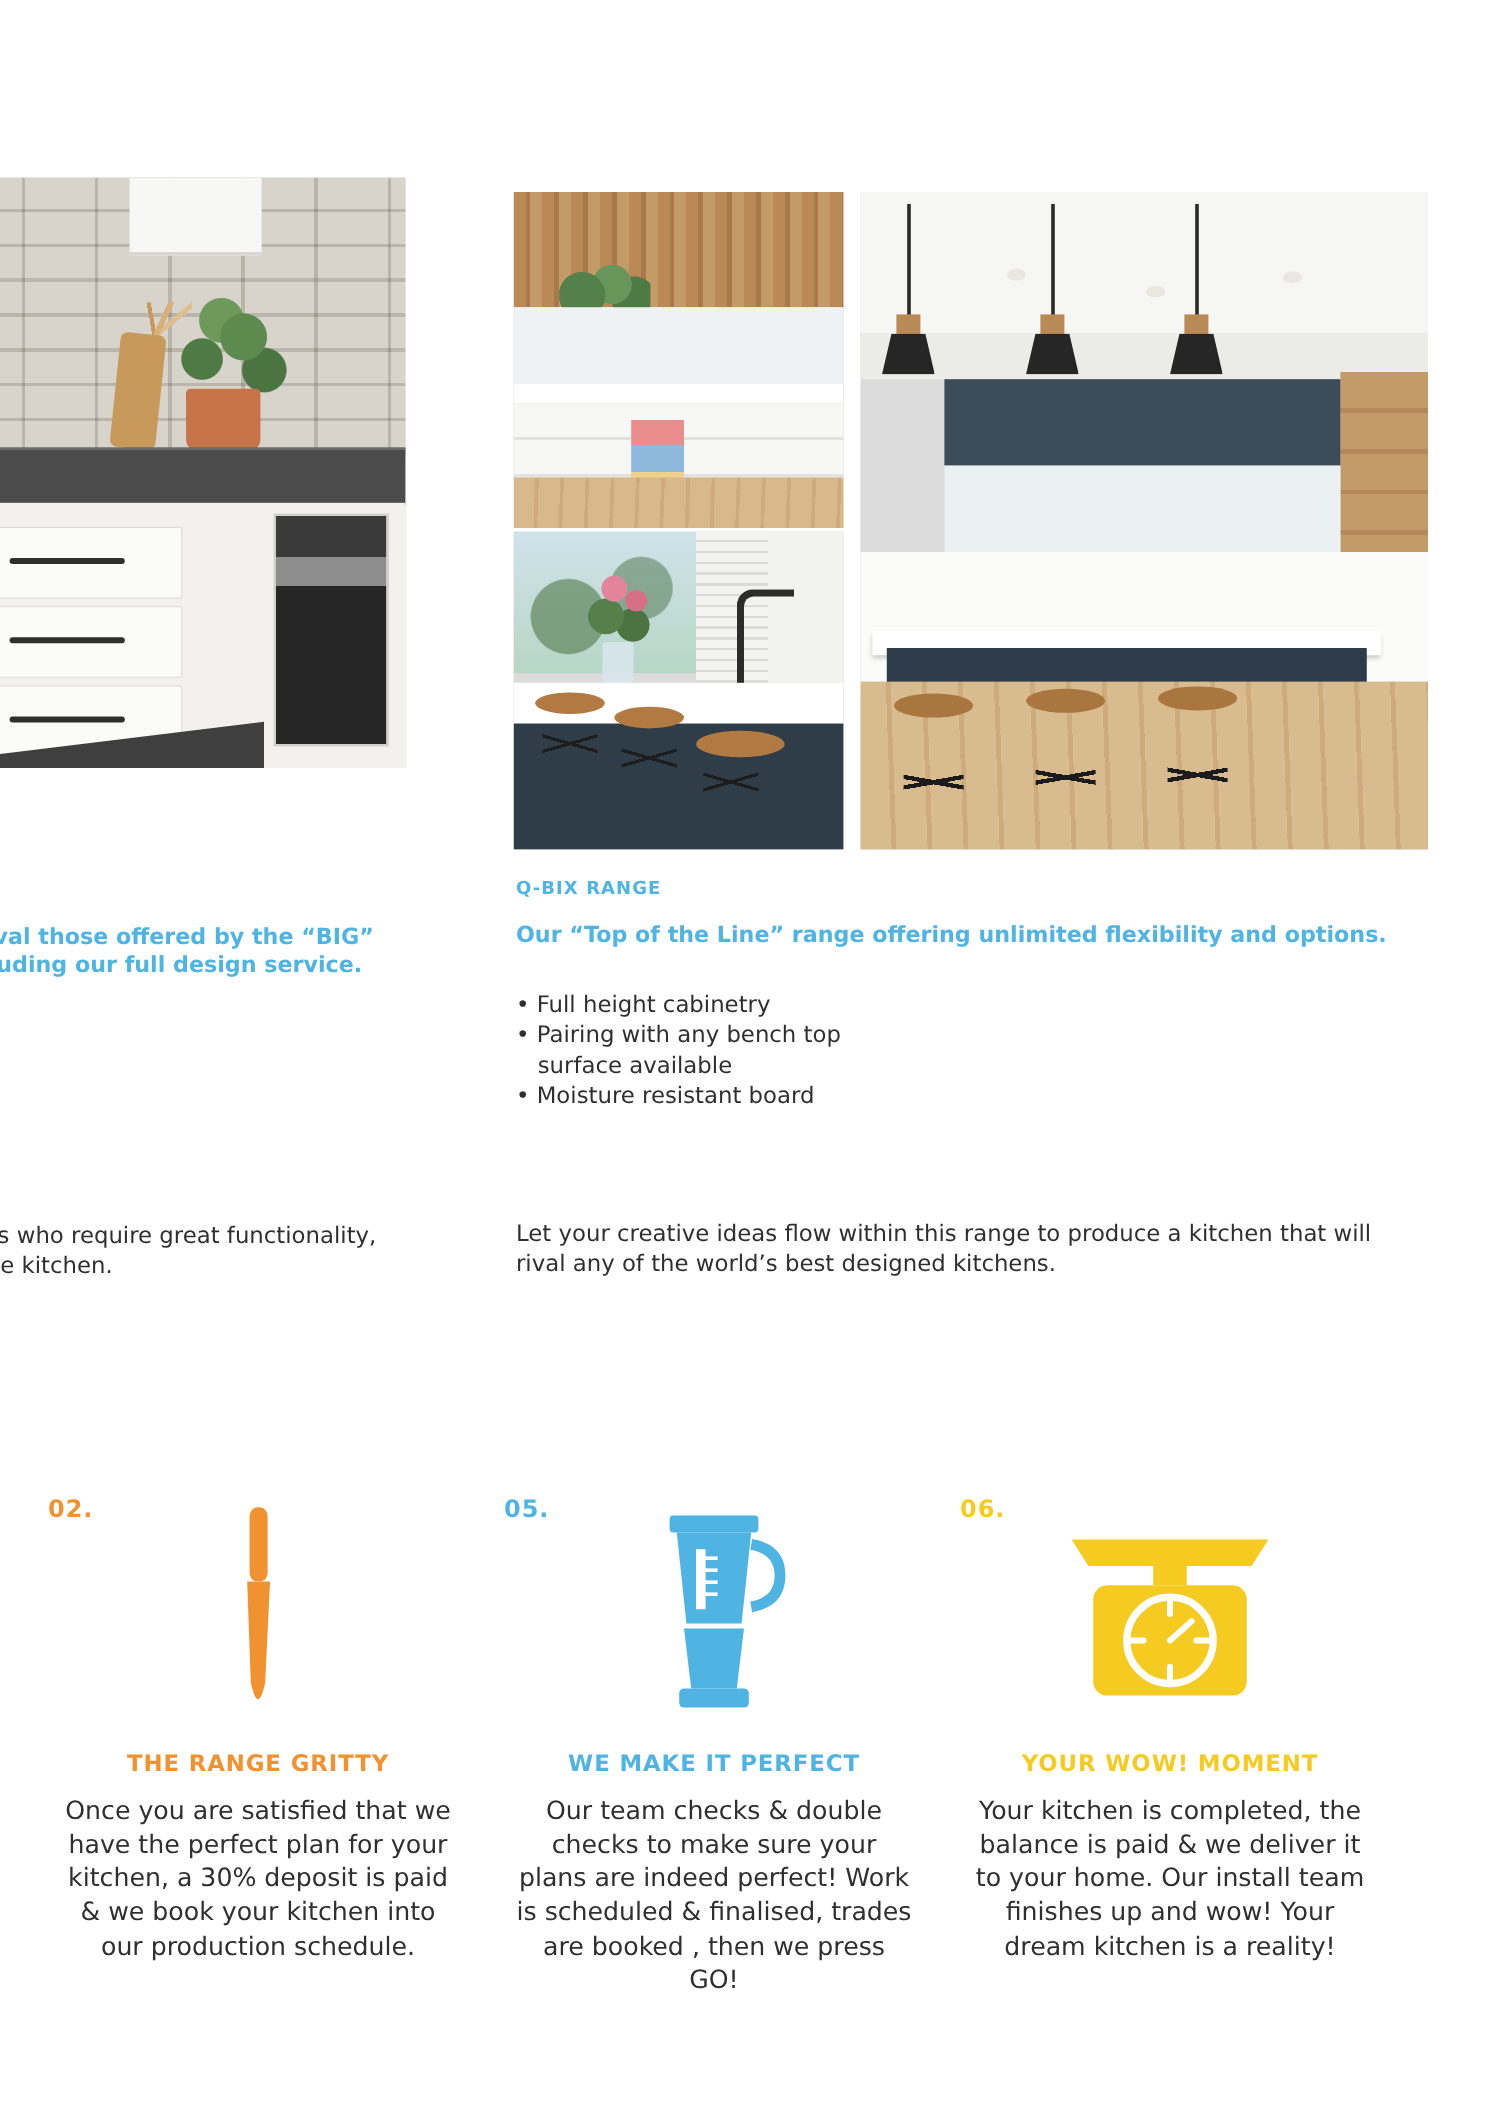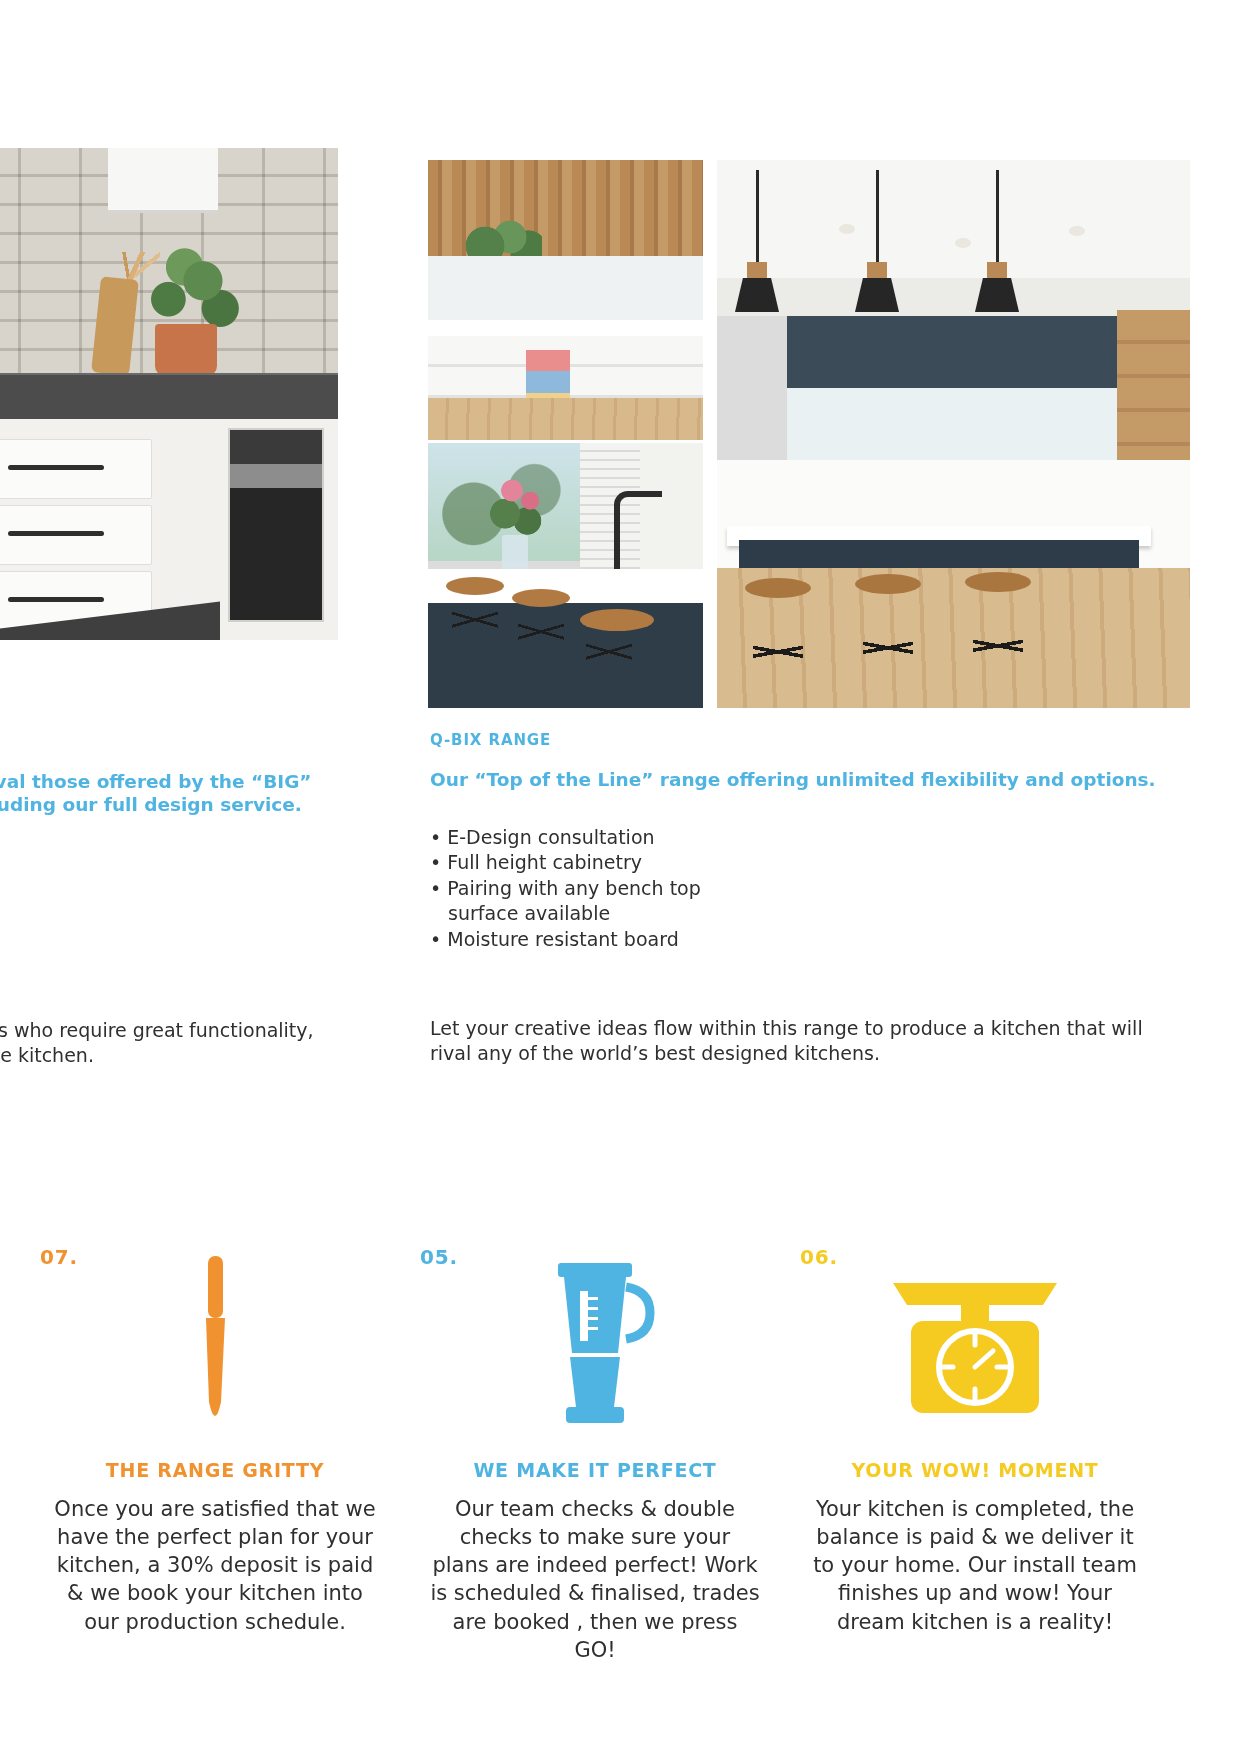--- a/index.html
+++ b/index.html
@@ -495,31 +495,30 @@
 
 <div class="txt body" id="left-body">
   <span style="white-space:pre-line">mers who require great functionality,
 value kitchen.</span>
 </div>
 
 <div class="txt heading-blue" id="qbix-title">Q-BIX RANGE</div>
 <div class="txt sub-blue" id="qbix-sub">Our “Top of the Line” range offering unlimited flexibility and options.</div>
 
 <div class="txt bullets" id="qbix-bullets">
-  <div>• E-Design consultation</div>
   <div>• Full height cabinetry</div>
   <div>• Pairing with any bench top</div>
   <div>   surface available</div>
   <div>• Moisture resistant board</div>
 </div>
 
 <div class="txt body" id="qbix-body">Let your creative ideas flow within this range to produce a kitchen that will rival any of the world’s best designed kitchens.</div>
 
 <div class="step" id="step-04">
-  <div class="step-num c-orange">07.</div>
+  <div class="step-num c-orange">02.</div>
   <div class="step-icon">
     <svg width="70" height="185" viewBox="0 0 70 185" aria-hidden="true">
       <rect x="28" y="4" width="15" height="62" rx="7" fill="#f0922f"></rect>
       <path d="M26 66 H45 L41 150 Q35 178 29 150 Z" fill="#f0922f"></path>
     </svg>
   </div>
   <div class="step-title c-orange">THE RANGE GRITTY</div>
   <div class="step-text">Once you are satisfied that we have the perfect plan for your kitchen, a 30% deposit is paid &amp; we book your kitchen into our production schedule.</div>
 </div>
 

